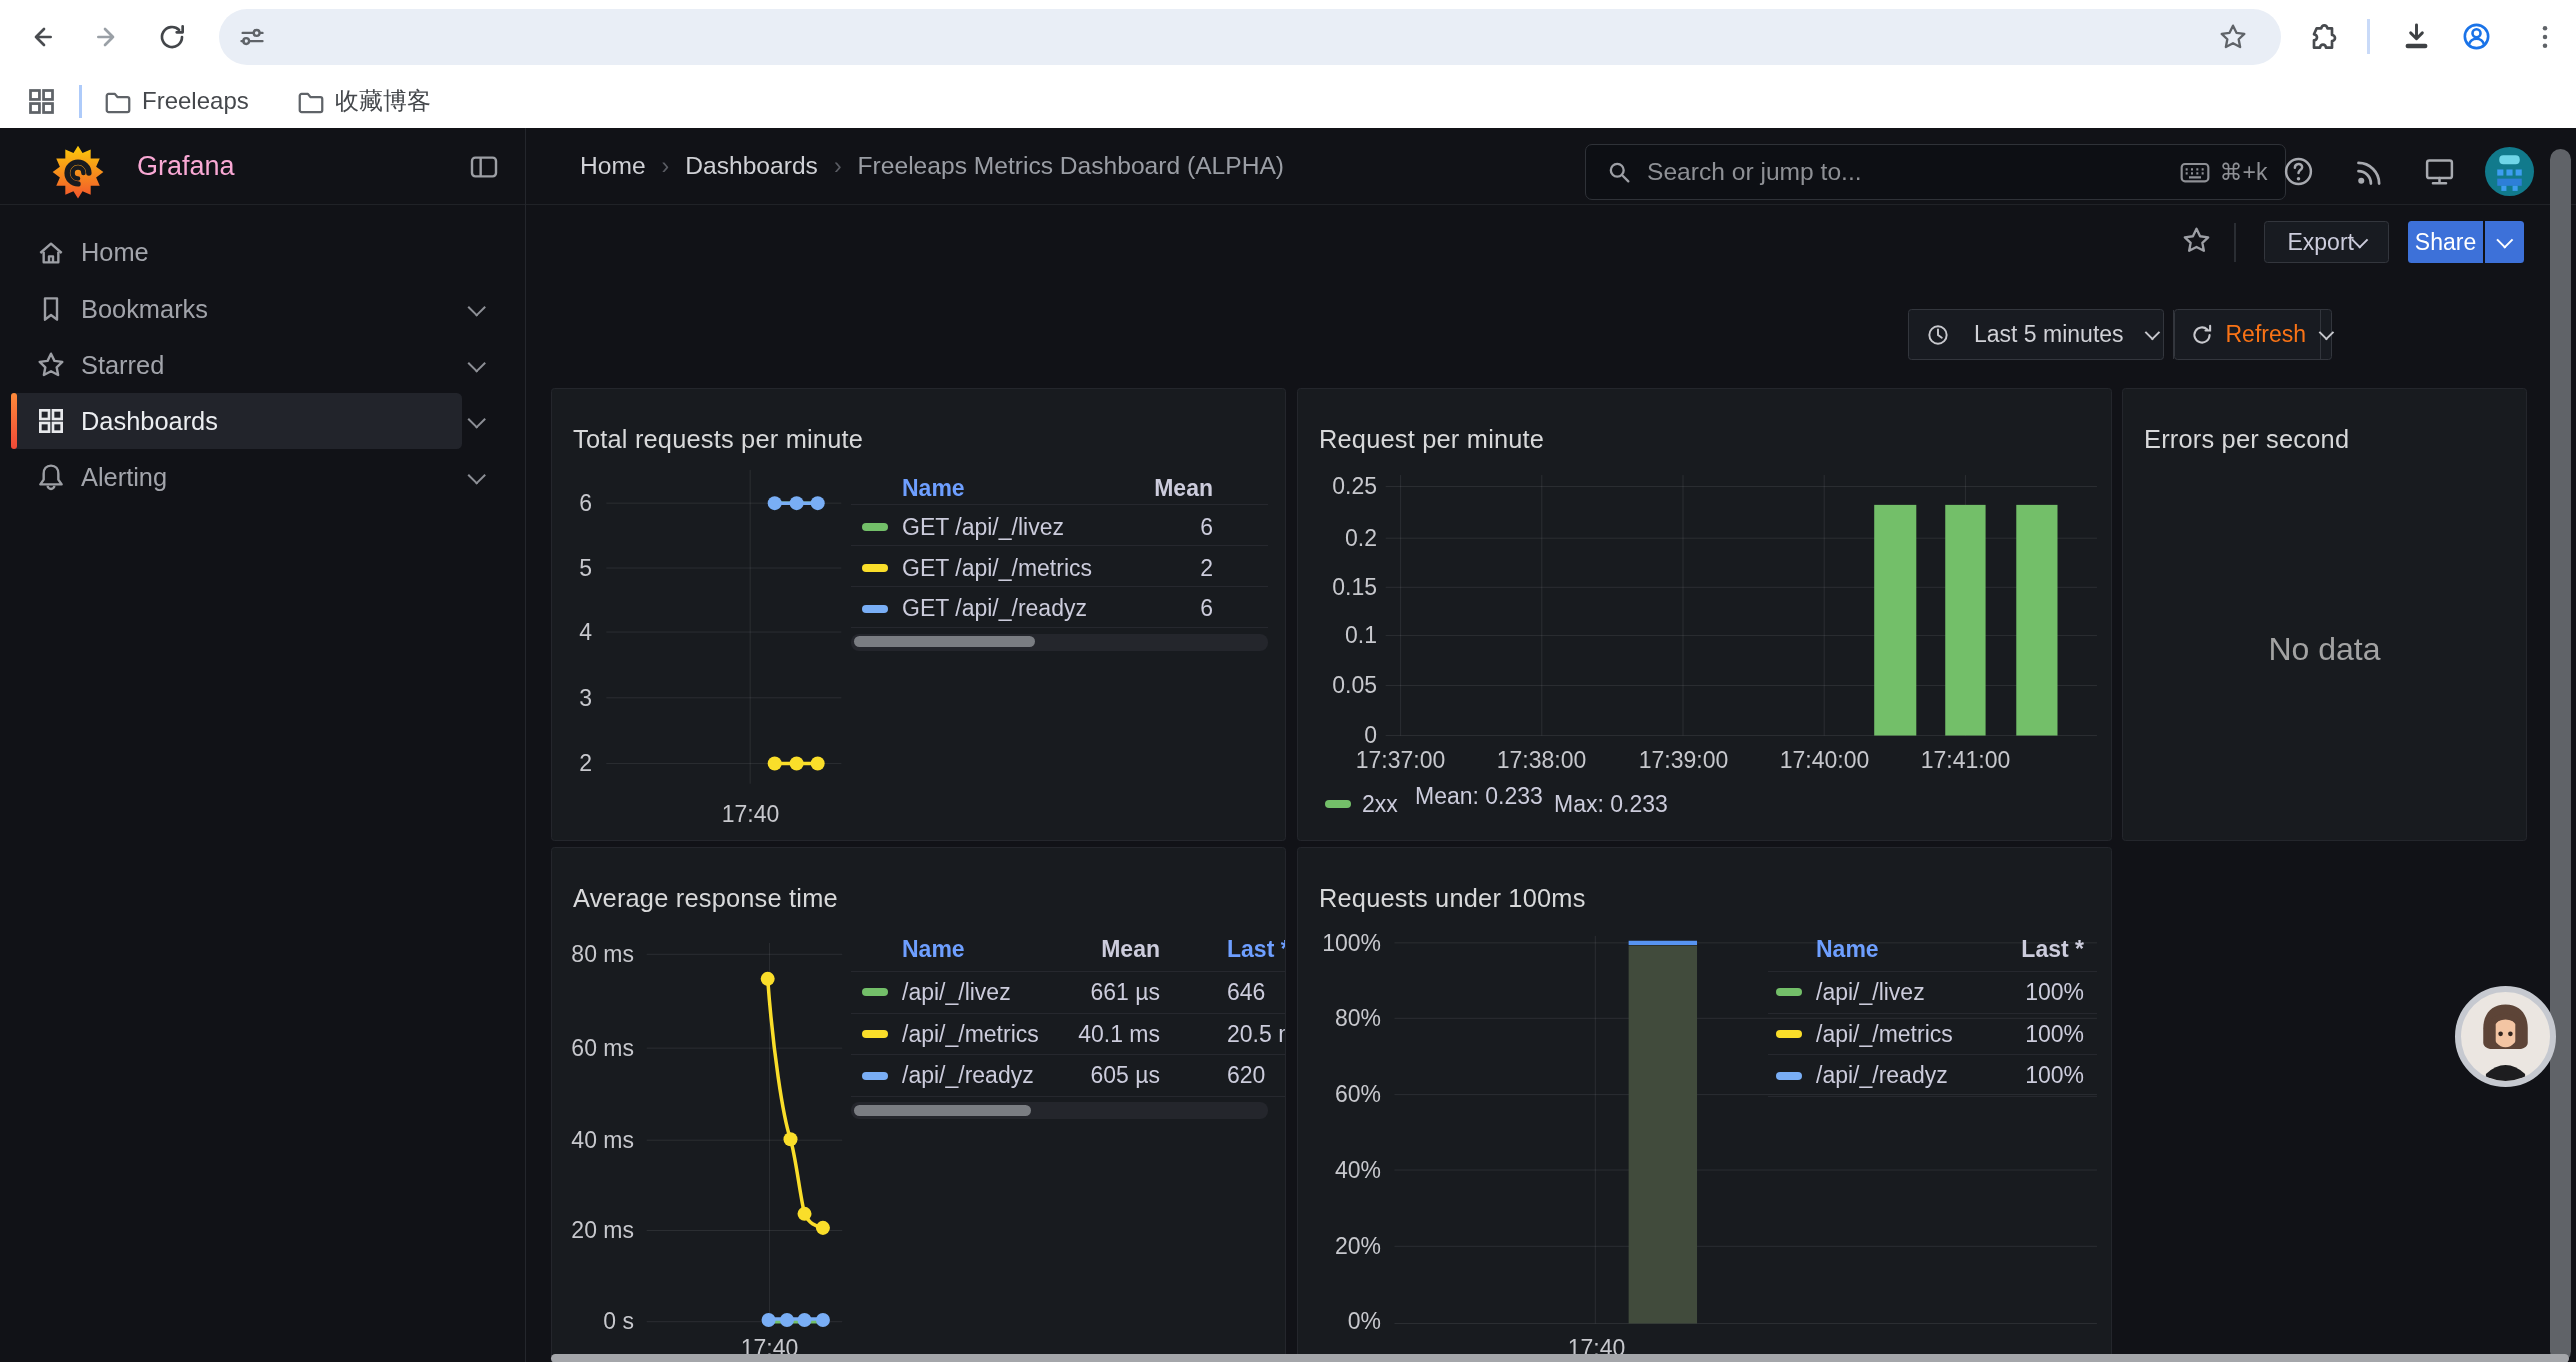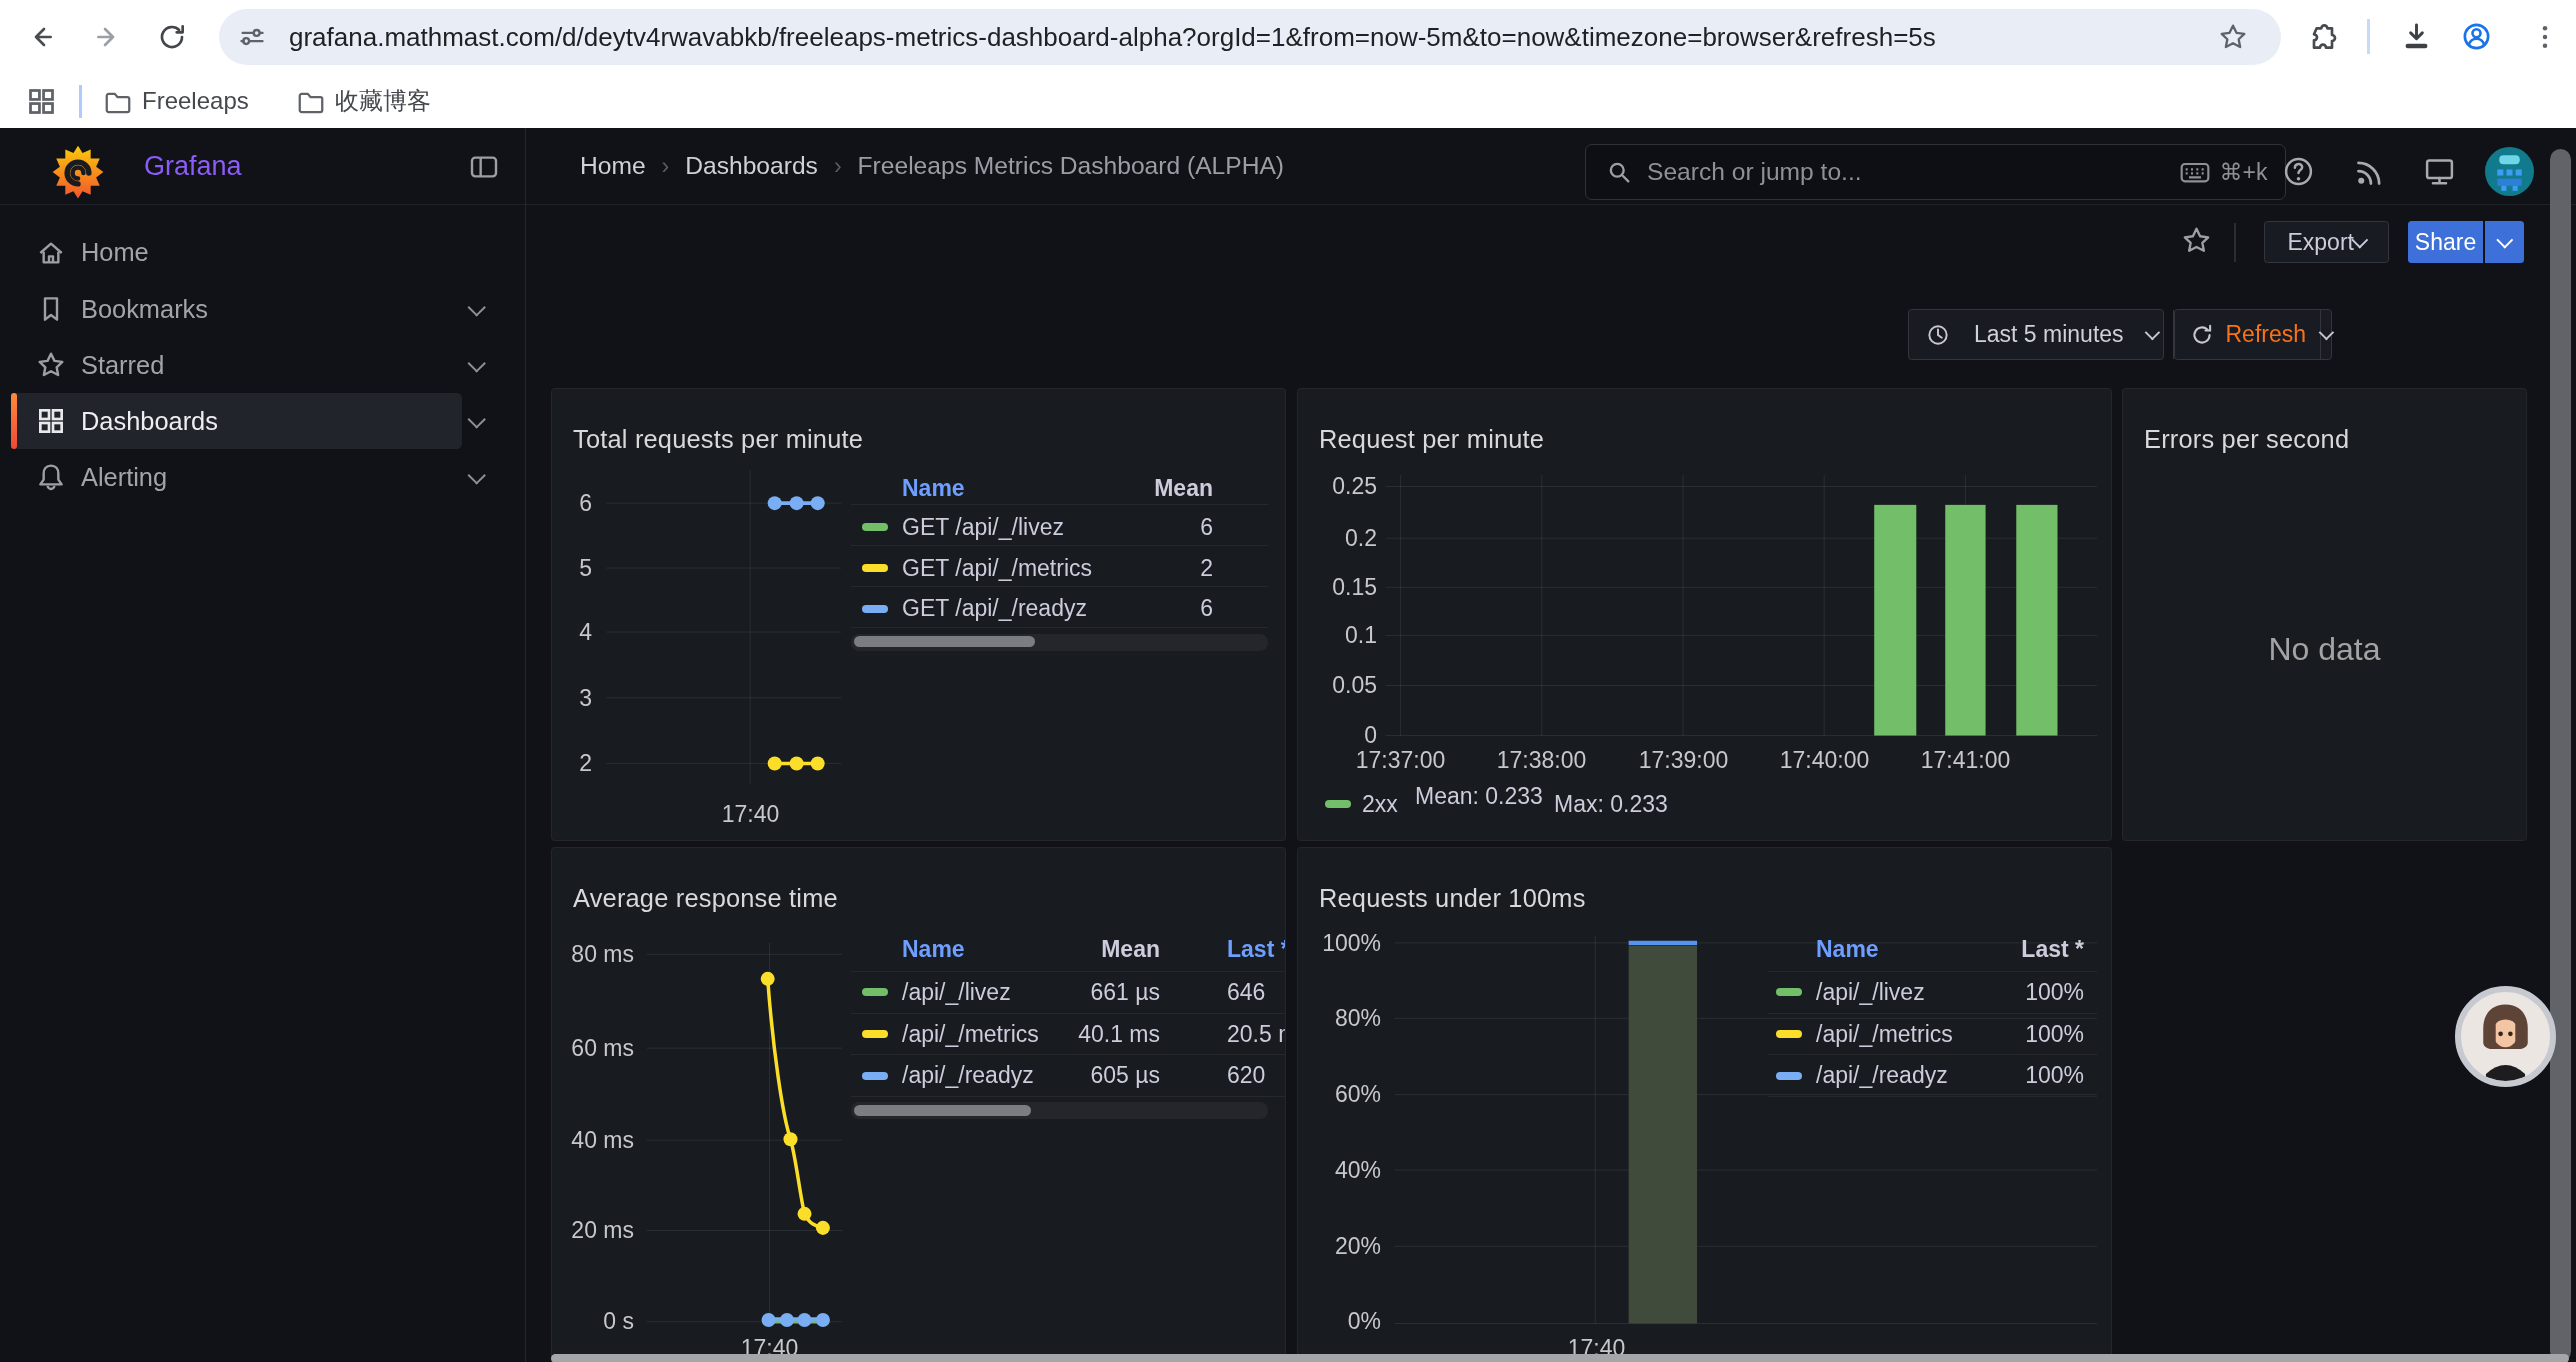--- a/index.html
+++ b/index.html
@@ -50,21 +50,20 @@
       <path d="M40 8v9h-9"></path>
     </svg>
 
   <div class="abs omnibox">
     <svg class="abs" style="left:19px;top:14px;color:#5f6368" width="28" height="28" viewBox="0 0 48 48" fill="none" stroke="currentColor" stroke-width="4" stroke-linecap="round">
         <path d="M8 17h18M38 17h4M6 31h4M20 31h22"></path>
         <circle cx="32" cy="17" r="5"></circle>
         <circle cx="14" cy="31" r="5"></circle>
       </svg>
   </div>
-  <span class="abs urltext">grafana.mathmast.com/d/deytv4rwavabkb/freeleaps-metrics-dashboard-alpha?orgId=1&amp;from=now-5m&amp;to=now&amp;timezone=browser&amp;refresh=5s</span>
   <svg class="abs" style="left:2217px;top:21px;color:#5f6368" width="32" height="32" viewBox="0 0 48 48" fill="none" stroke="currentColor" stroke-width="3.5" stroke-linejoin="round">
       <path d="M24 7l5.2 10.8L41 19.4l-8.5 8 2.2 11.6L24 33.4 13.3 39l2.2-11.6-8.5-8 11.8-1.6z"></path>
     </svg>
 
   <svg class="abs" style="left:2306px;top:21px;color:#474a4e" width="32" height="32" viewBox="0 0 48 48" fill="none" stroke="currentColor" stroke-width="4" stroke-linejoin="round">
       <path d="M16 11h7a4.5 4.5 0 1 1 9 0h7v10a4.5 4.5 0 1 1 0 9v10h-9a4.5 4.5 0 1 0-9 0h-9V29a4.5 4.5 0 1 0 0-9z"></path>
     </svg>
   <div class="abs" style="left:2367px;top:19px;width:2.6px;height:35px;background:#c9daf8"></div>
   <svg class="abs" style="left:2399px;top:19px;color:#3e4144" width="35" height="35" viewBox="0 0 48 48" fill="none" stroke="currentColor" stroke-width="4" stroke-linecap="round" stroke-linejoin="round">
       <path d="M24 8v18M16 19l8 8 8-8"></path>
@@ -113,21 +112,21 @@
     <defs>
         <linearGradient id="gflame" x1="0" y1="1" x2="0" y2="0">
           <stop offset="0" stop-color="#f2552c"></stop>
           <stop offset="1" stop-color="#fbca0a"></stop>
         </linearGradient>
       </defs>
     <path fill="url(#gflame)" d="M32 2l5 8 9-4v10h10l-4 9 8 6-8 6 4 9H46v10l-9-4-5 8-5-8-9 4V46H8l4-9-8-6 8-6-4-9h10V6l9 4z"></path>
     <path d="M32 44a12 12 0 1 1 12-12" stroke="#181b1f" stroke-width="6" fill="none" stroke-linecap="round"></path>
     <path d="M32 38a6 6 0 1 1 6-6" stroke="#181b1f" stroke-width="5" fill="none" stroke-linecap="round"></path>
   </svg>
-  <span class="abs" style="left:144px;top:0;height:76px;line-height:76px;font-size:27px;color:#8b5cf6">Grafana</span>
+  <span class="abs" style="left:137px;top:0;height:76px;line-height:76px;font-size:27px;color:#f9a8d4">Grafana</span>
   <svg class="abs" style="left:468px;top:23px;color:#9d9fa5" width="32" height="32" viewBox="0 0 48 48" fill="none" stroke="currentColor" stroke-width="3.6">
       <rect x="6" y="10" width="36" height="28" rx="5"></rect>
       <path d="M19 10v28"></path>
     </svg>
 
   <div class="abs" style="left:10.5px;top:265px;width:451px;height:56px;border-radius:5.3px;background:#22242b"></div>
   <div class="abs" style="left:10.5px;top:265px;width:6.1px;height:56px;border-radius:3.5px;background:linear-gradient(180deg,#ff8a3a,#ef4937)"></div>
 
   <div>
     <svg class="abs" style="left:35px;top:109px;color:#9d9fa5" width="32" height="32" viewBox="0 0 48 48" fill="none" stroke="currentColor" stroke-width="3.6" stroke-linejoin="round">

